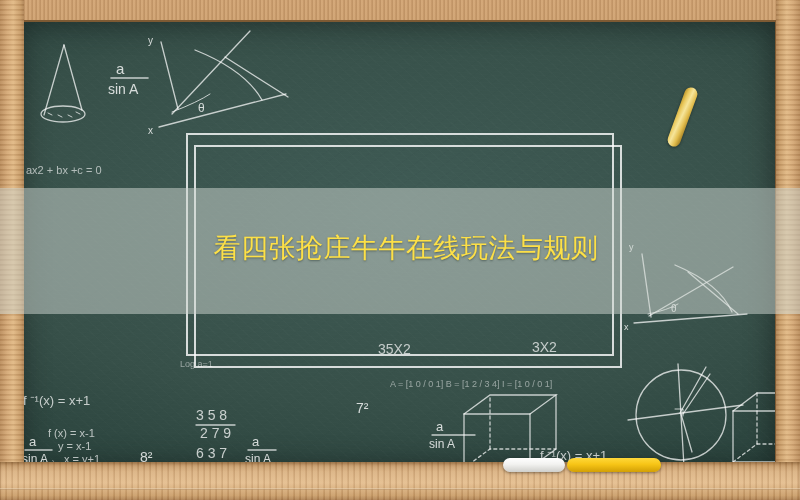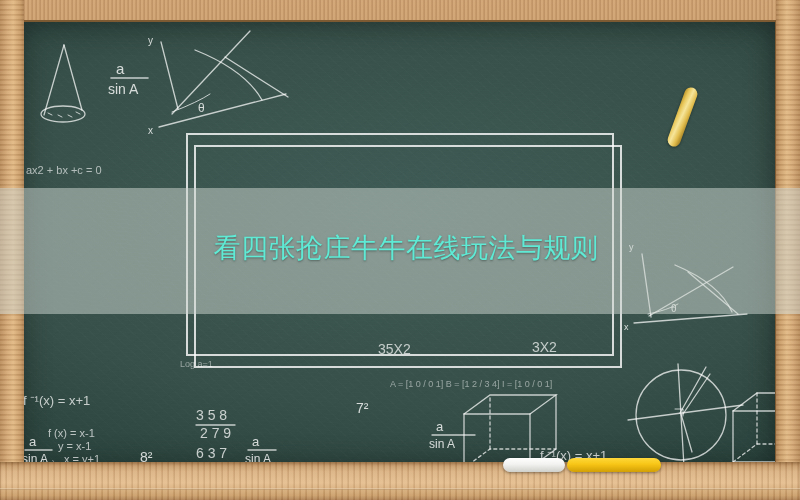--- a/index.html
+++ b/index.html
@@ -79,21 +79,21 @@
     background:rgba(205,212,208,.52);
     pointer-events:none;
   }
 
   
   .title{
     position:absolute;left:0;right:0;top:228px;
     text-align:center;
     font-size:27px;line-height:40px;
     letter-spacing:.5px;
-    color:#5eead4;
+    color:#fde047;
     font-family:"DejaVu Sans","Liberation Sans",sans-serif;
     font-weight:400;
     text-shadow:0 1px 2px rgba(40,55,50,.55);
     padding-left:12px;
   }
 
   
   .chalk-yellow-diag{
     position:absolute;left:676px;top:86px;width:13px;height:62px;
     border-radius:7px;

